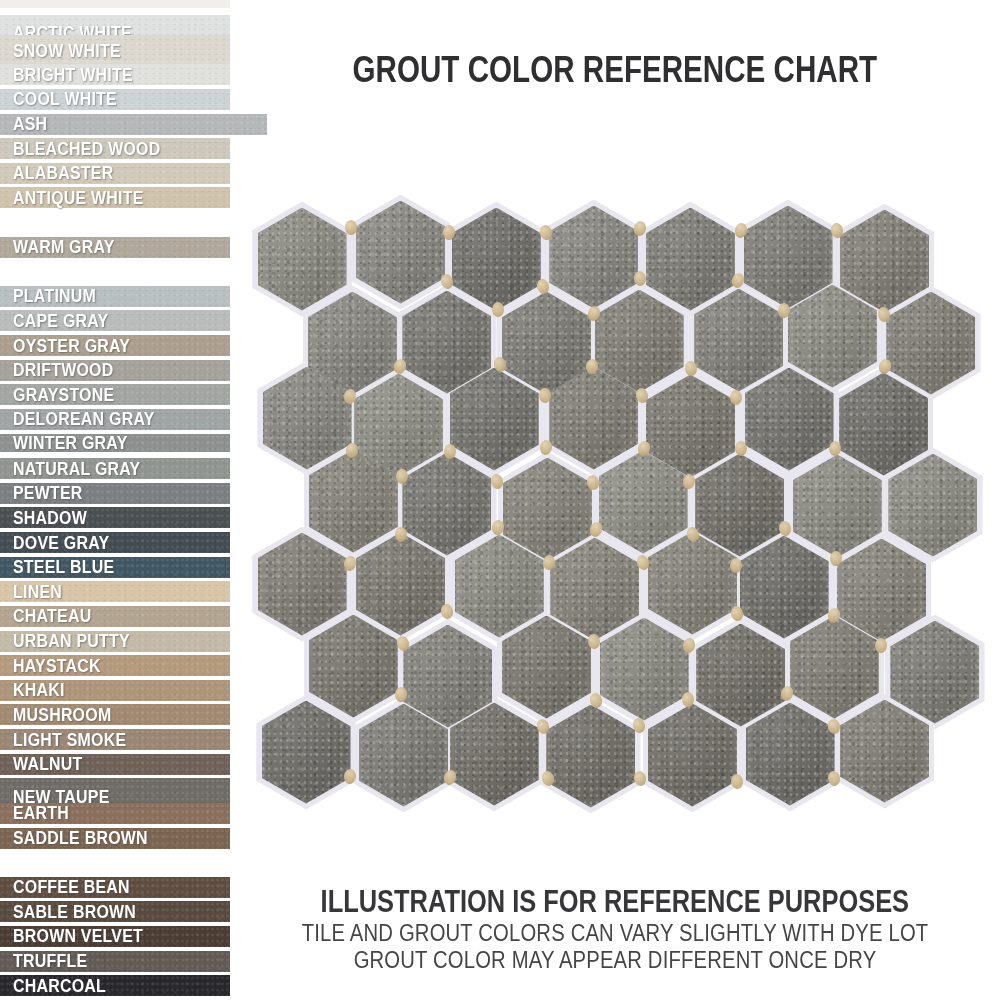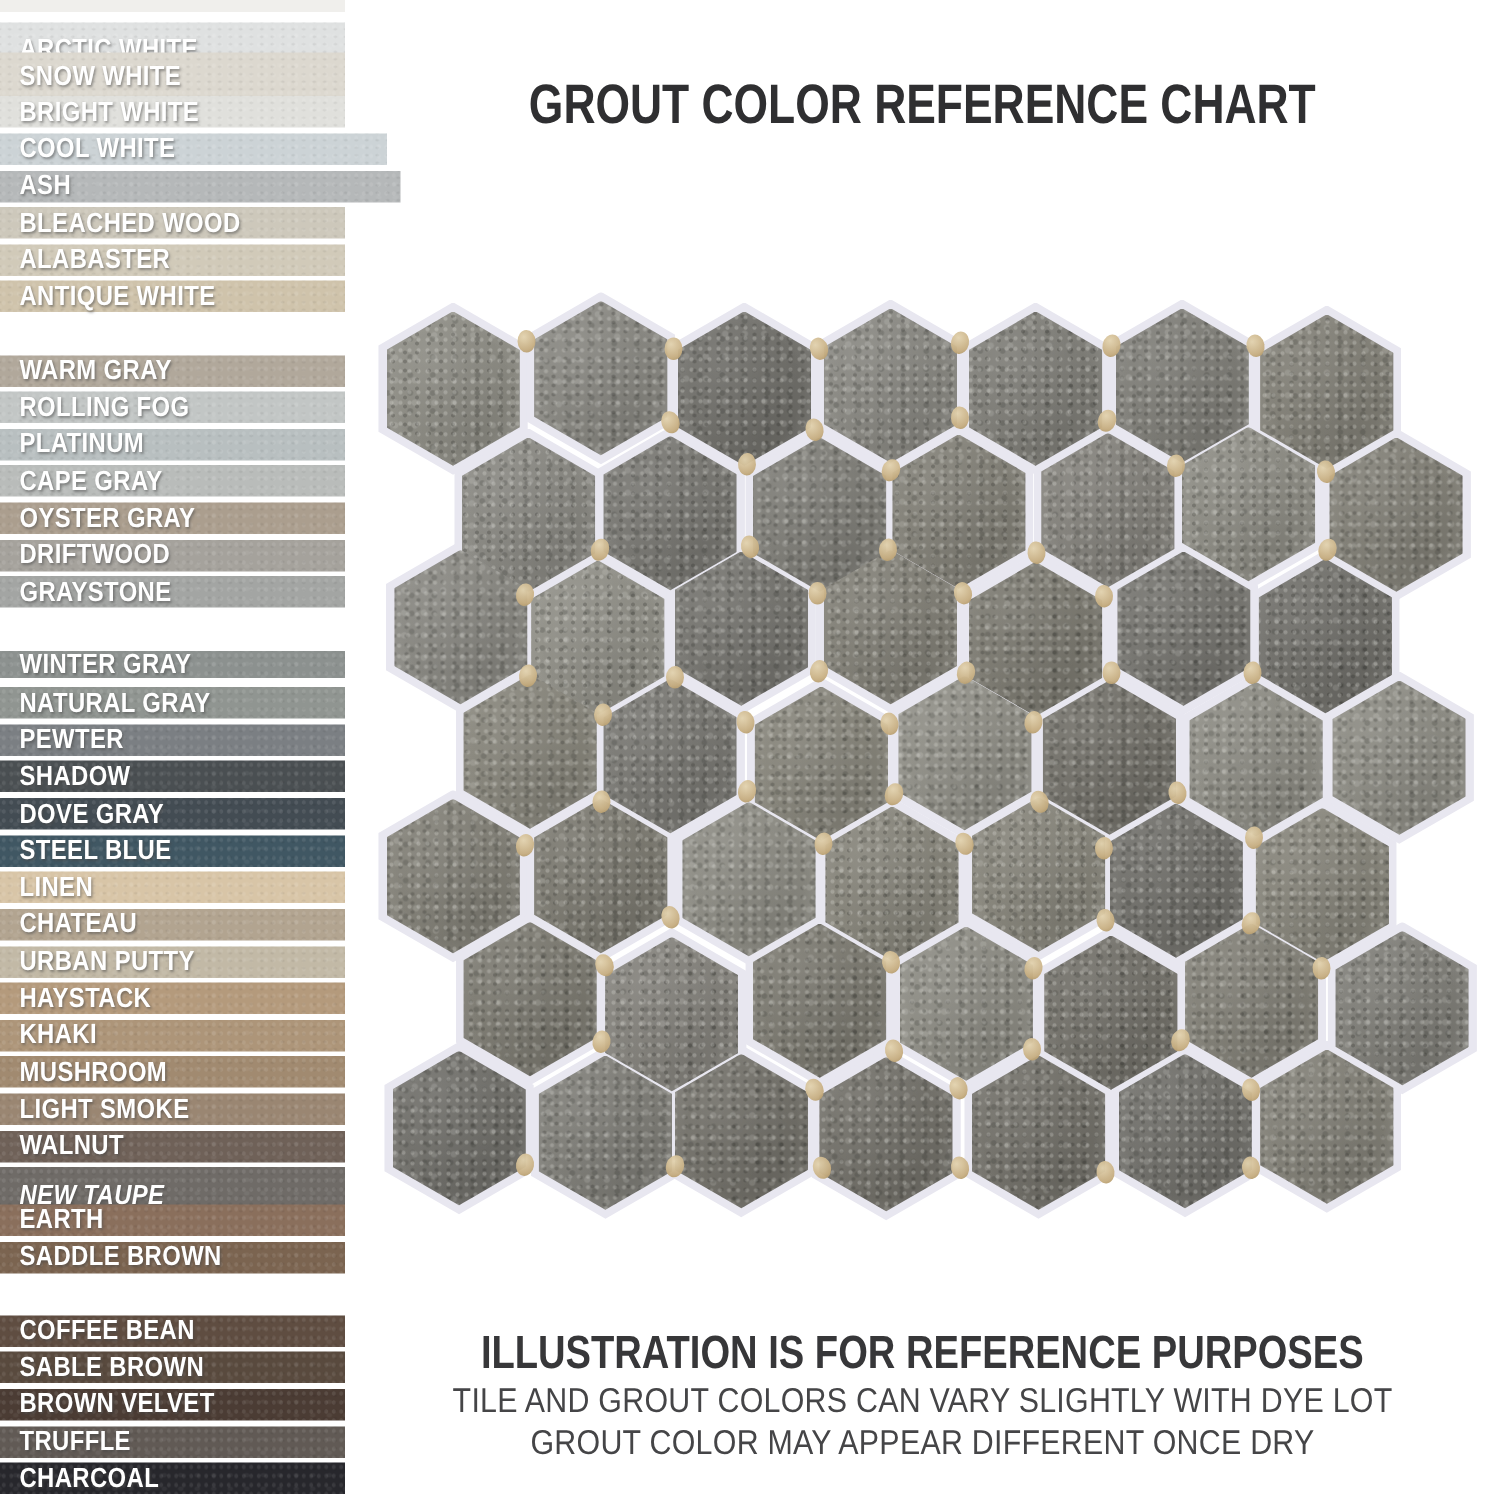--- a/index.html
+++ b/index.html
@@ -83,56 +83,56 @@
 
   <div class="swatch-row" style="top: 15px; height: 35px; background-color: rgb(223, 225, 225);">
         <span class="swatch-label">ARCTIC WHITE</span>
       </div>
       <div class="swatch-row" style="top: 35px; height: 32px; background-color: rgb(220, 216, 207);">
         <span class="swatch-label">SNOW WHITE</span>
       </div>
       <div class="swatch-row" style="top: 64.2px; height: 21px; background-color: rgb(224, 224, 220);">
         <span class="swatch-label">BRIGHT WHITE</span>
       </div>
-      <div class="swatch-row" style="top: 88.9px; height: 21px; background-color: rgb(204, 211, 214); padding-left: 28px;">
+      <div class="swatch-row" style="top: 88.9px; height: 21px; background-color: rgb(204, 211, 214);">
         <span class="swatch-label">COOL WHITE</span>
       </div>
       <div class="swatch-row" style="top: 113.5px; height: 21px; background-color: rgb(181, 184, 185); padding-left: 37px;">
         <span class="swatch-label">ASH</span>
       </div>
       <div class="swatch-row" style="top: 138.1px; height: 21px; background-color: rgb(205, 200, 187);">
         <span class="swatch-label">BLEACHED WOOD</span>
       </div>
       <div class="swatch-row" style="top: 162.7px; height: 21px; background-color: rgb(209, 202, 185);">
         <span class="swatch-label">ALABASTER</span>
       </div>
       <div class="swatch-row" style="top: 187.3px; height: 21px; background-color: rgb(207, 195, 171);">
         <span class="swatch-label">ANTIQUE WHITE</span>
       </div>
       <div class="swatch-row" style="top: 236.6px; height: 21px; background-color: rgb(177, 168, 155);">
         <span class="swatch-label">WARM GRAY</span>
       </div>
-      <div class="swatch-row" style="top: 261.2px; height: 21px; background-color: rgb(194, 198, 197);">
-        <span class="swatch-label">ROLLING FOG</span>
-      </div>
       <div class="swatch-row" style="top: 285.8px; height: 21px; background-color: rgb(184, 191, 192);">
         <span class="swatch-label">PLATINUM</span>
       </div>
       <div class="swatch-row" style="top: 310.4px; height: 21px; background-color: rgb(185, 188, 186);">
         <span class="swatch-label">CAPE GRAY</span>
       </div>
       <div class="swatch-row" style="top: 335.1px; height: 21px; background-color: rgb(171, 158, 142);">
         <span class="swatch-label">OYSTER GRAY</span>
       </div>
       <div class="swatch-row" style="top: 359.7px; height: 21px; background-color: rgb(165, 162, 156);">
         <span class="swatch-label">DRIFTWOOD</span>
       </div>
       <div class="swatch-row" style="top: 384.3px; height: 21px; background-color: rgb(163, 165, 163);">
         <span class="swatch-label">GRAYSTONE</span>
       </div>
+      <div class="swatch-row" style="top: 408.9px; height: 21px; background-color: rgb(159, 164, 165);">
+        <span class="swatch-label">DELOREAN GRAY</span>
+      </div>
       <div class="swatch-row" style="top: 433.5px; height: 18px; background-color: rgb(140, 145, 143);">
         <span class="swatch-label">WINTER GRAY</span>
       </div>
       <div class="swatch-row" style="top: 458.2px; height: 21px; background-color: rgb(144, 149, 145);">
         <span class="swatch-label">NATURAL GRAY</span>
       </div>
       <div class="swatch-row" style="top: 482.8px; height: 21px; background-color: rgb(123, 127, 131);">
         <span class="swatch-label">PEWTER</span>
       </div>
       <div class="swatch-row" style="top: 507.4px; height: 21px; background-color: rgb(74, 79, 82);">
@@ -161,21 +161,21 @@
       </div>
       <div class="swatch-row" style="top: 704.4px; height: 21px; background-color: rgb(161, 138, 112);">
         <span class="swatch-label">MUSHROOM</span>
       </div>
       <div class="swatch-row" style="top: 729px; height: 21px; background-color: rgb(154, 134, 114);">
         <span class="swatch-label">LIGHT SMOKE</span>
       </div>
       <div class="swatch-row" style="top: 753.6px; height: 21px; background-color: rgb(111, 97, 88);">
         <span class="swatch-label">WALNUT</span>
       </div>
-      <div class="swatch-row" style="top: 778.2px; height: 37px; background-color: rgb(111, 107, 103); font-style: italic;">
+      <div class="swatch-row" style="top: 778.2px; height: 37px; background-color: rgb(111, 107, 103);">
         <span class="swatch-label">NEW TAUPE</span>
       </div>
       <div class="swatch-row" style="top: 802.8px; height: 21px; background-color: rgb(138, 111, 92);">
         <span class="swatch-label">EARTH</span>
       </div>
       <div class="swatch-row" style="top: 827.5px; height: 21px; background-color: rgb(123, 100, 80);">
         <span class="swatch-label">SADDLE BROWN</span>
       </div>
       <div class="swatch-row" style="top: 876.7px; height: 21px; background-color: rgb(95, 77, 65);">
         <span class="swatch-label">COFFEE BEAN</span>

